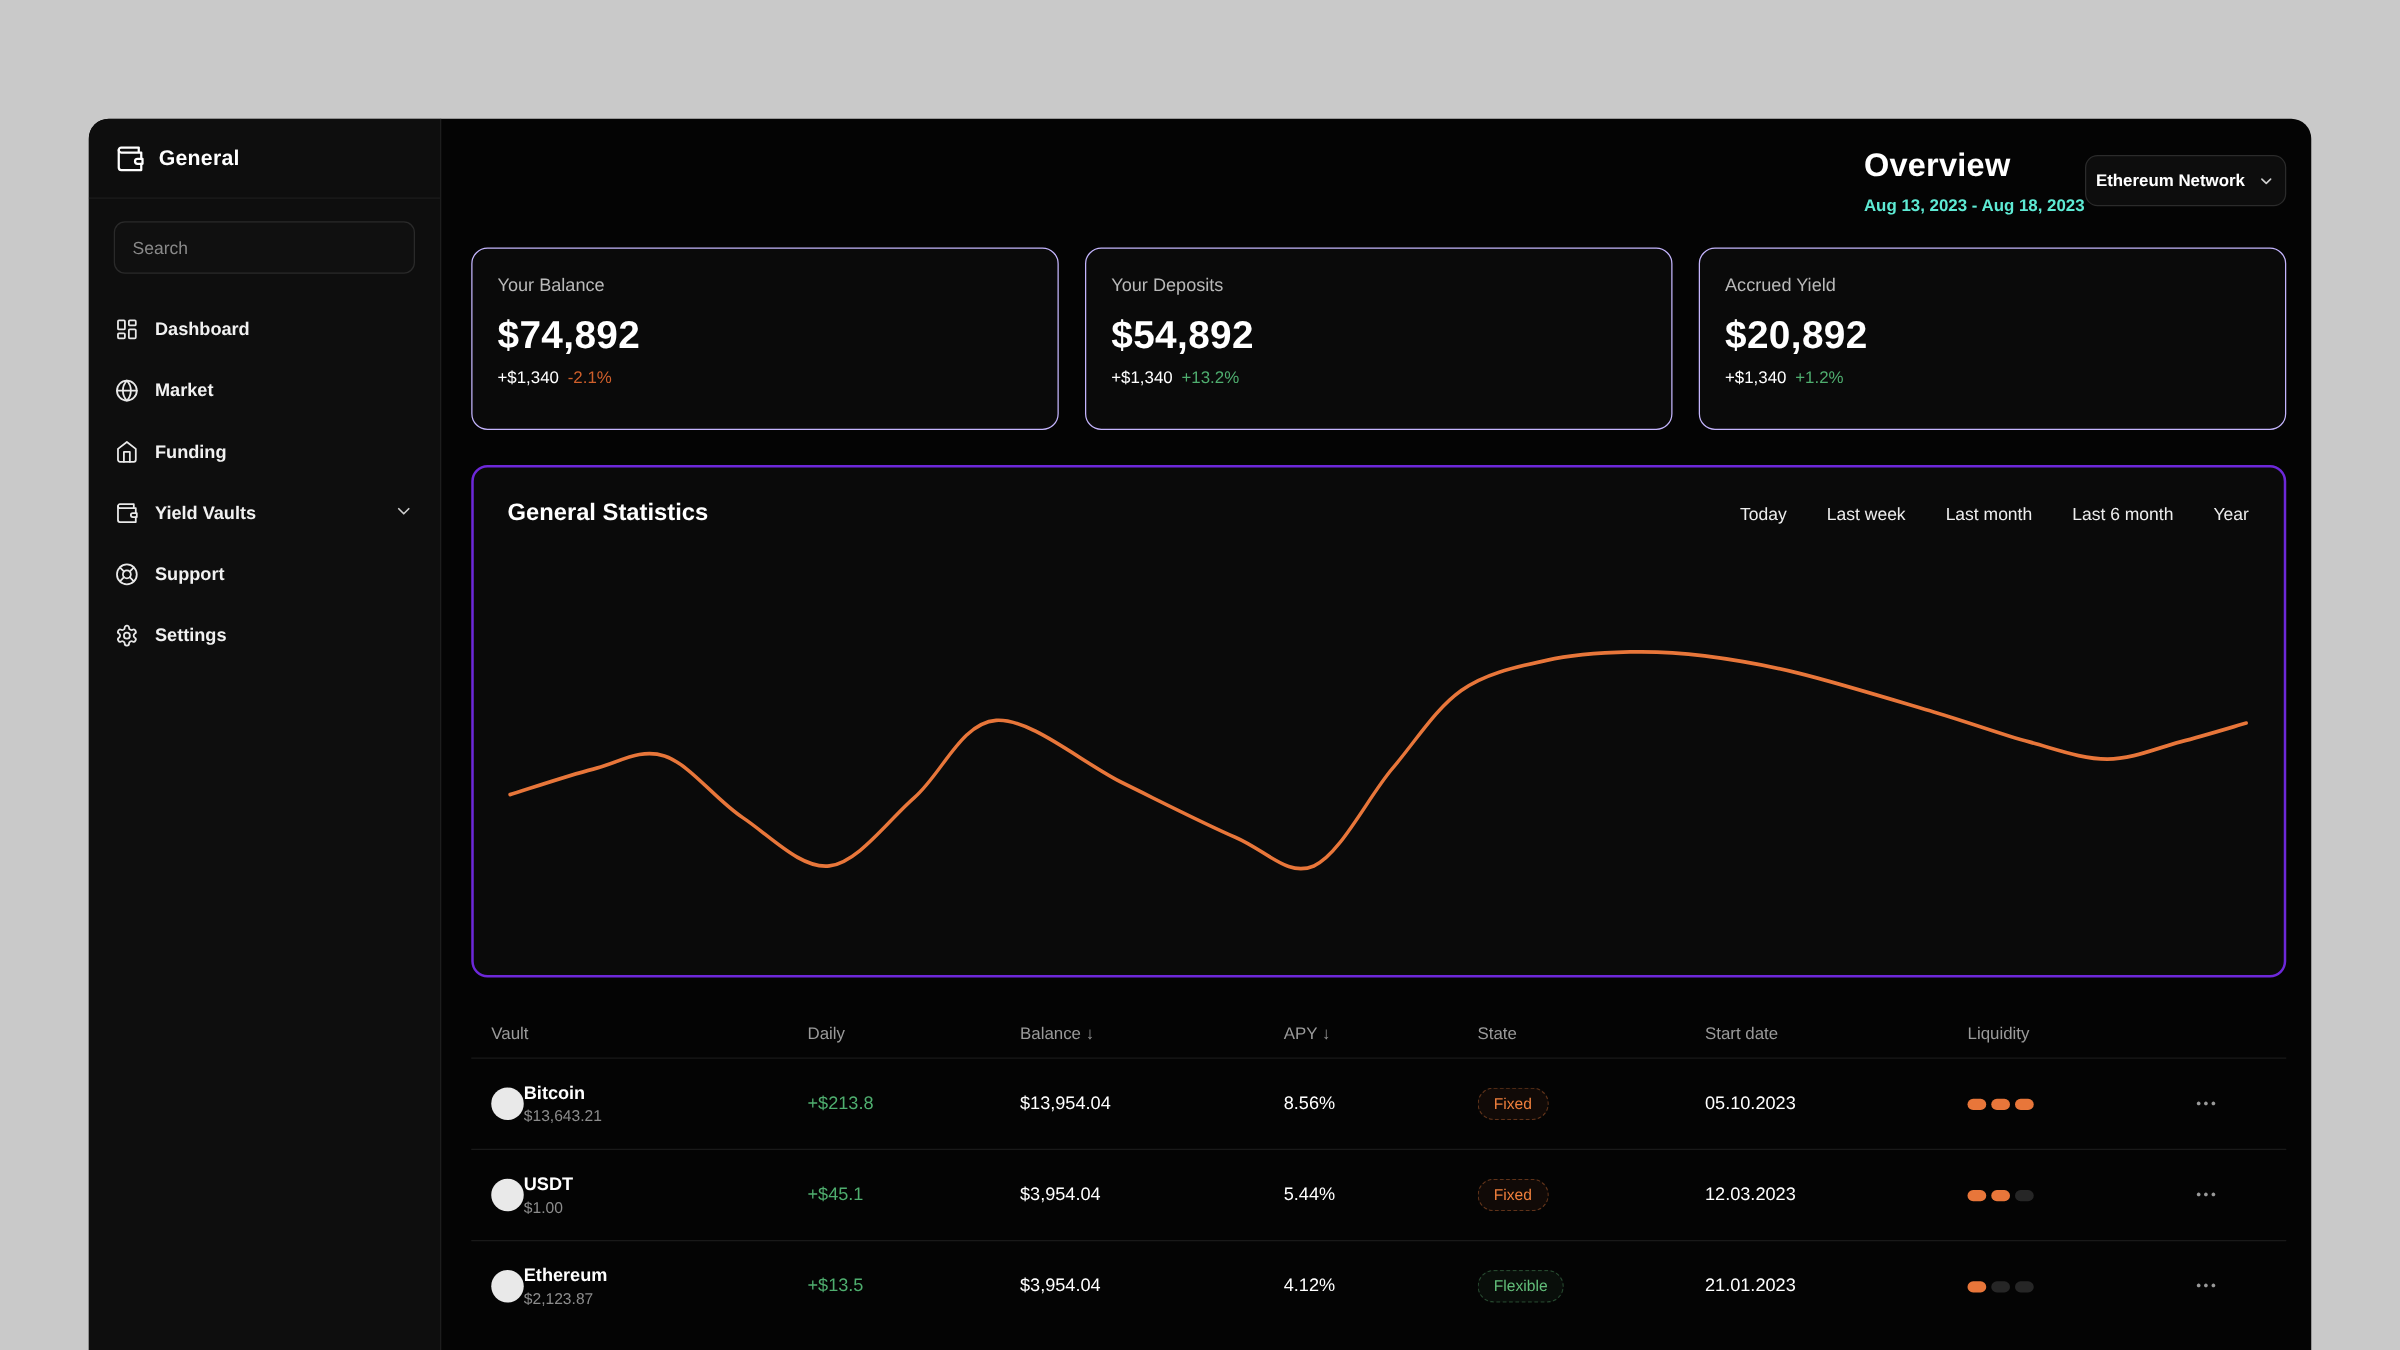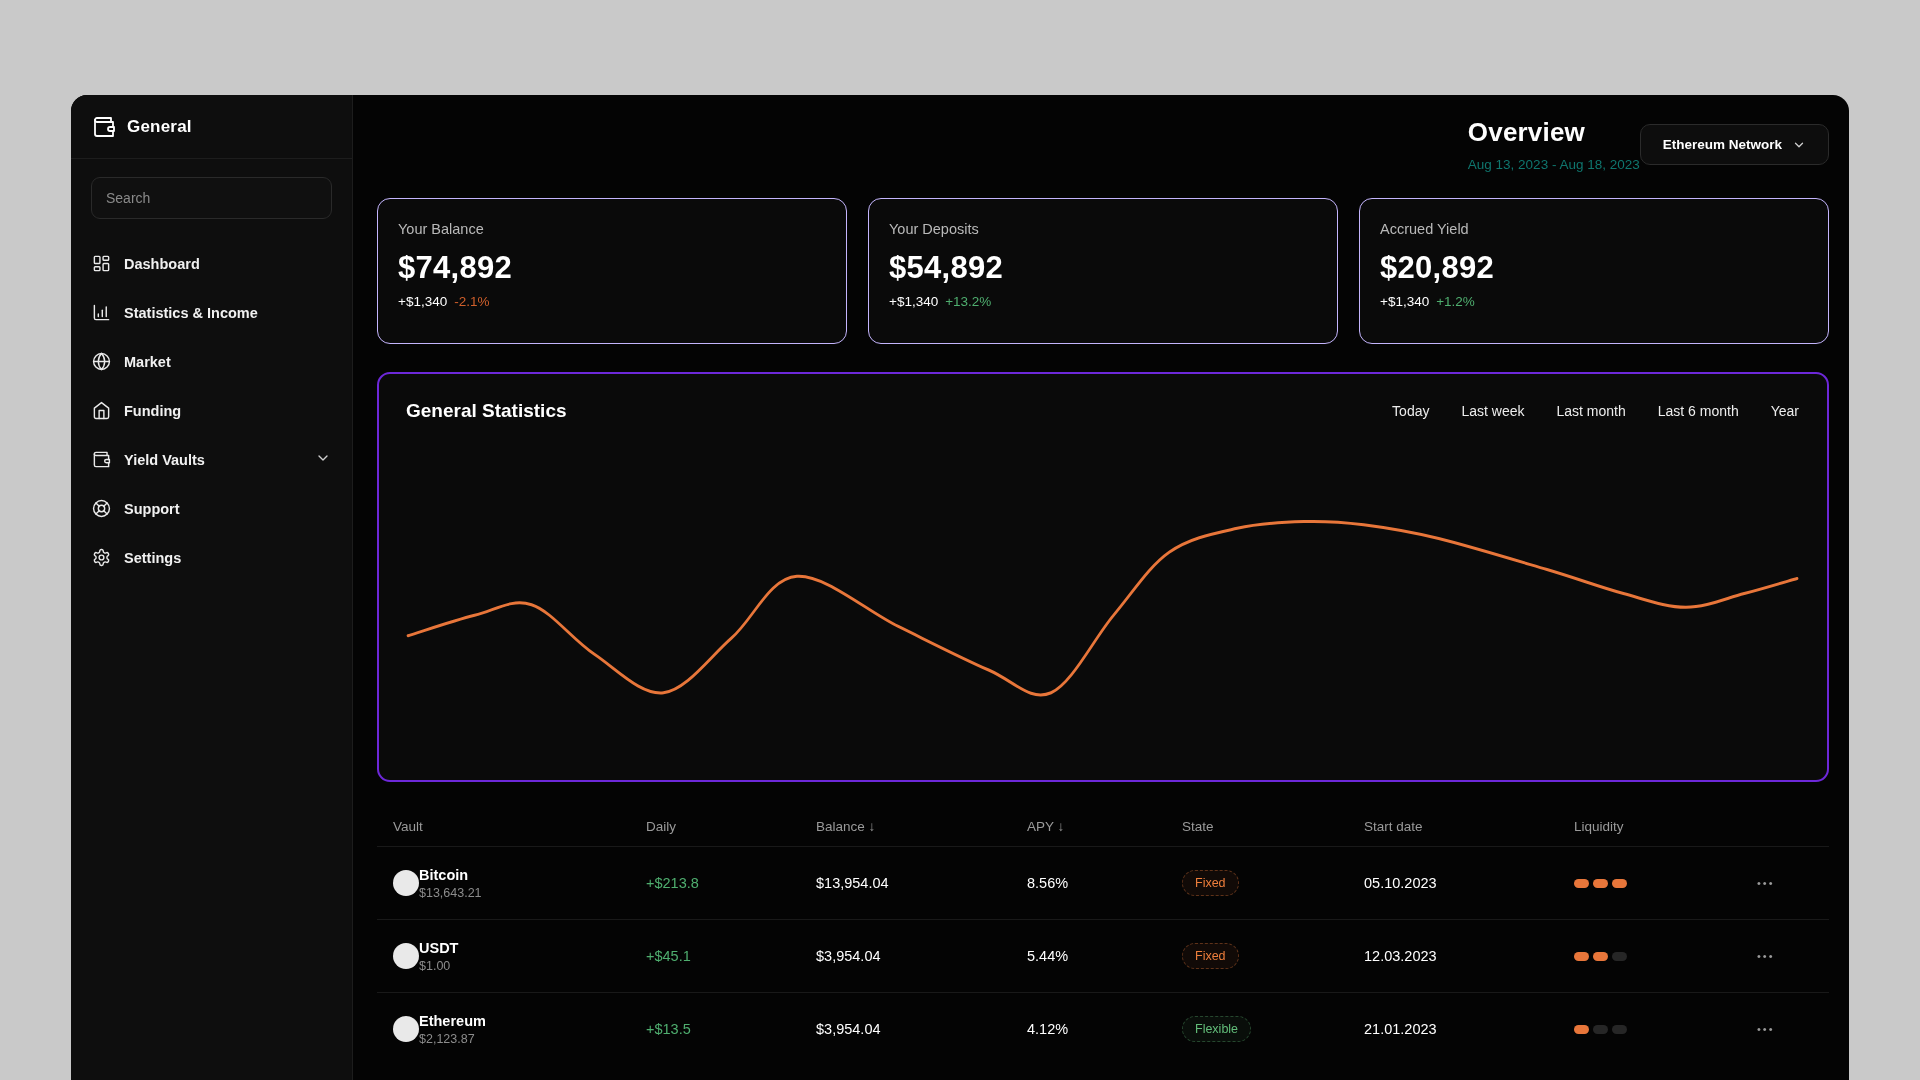--- a/index.html
+++ b/index.html
@@ -25,23 +25,23 @@
   .nav-item { display:flex; align-items:center; gap:13px; height:49px; padding:0 21px;
     color:#f1f1f1; font-size:14.5px; font-weight:600; cursor:pointer; }
   .nav-item svg { width:19px; height:19px; stroke:#e9e9e9; flex-shrink:0; }
   .nav-item .chev { margin-left:auto; }
   .nav-item .chev svg { width:16px; height:16px; stroke:#cfcfcf; }
 
   
   .main { flex:1; padding:22px 20px 0 24px; display:flex; flex-direction:column; }
   .header-row { display:flex; justify-content:flex-end; align-items:flex-start; }
   .page-title { color:#fff; font-size:26px; font-weight:700; letter-spacing:.2px; }
-  .date-range { color:#0f766e; font-size:13.5px; margin-top:9px; }
+  .date-range { color:#5eead4; font-size:13.5px; margin-top:9px;font-weight:bold; }
   .network-btn { display:flex; align-items:center; gap:10px; background:#0d0d0d;
-    border:1px solid #2b2b2b; border-radius:10px; padding:0 22px; height:41px;
+    border:1px solid #2b2b2b; border-radius:10px; padding:0 8px; height:41px;
     color:#fff; font-size:13.5px; font-weight:600; cursor:pointer; margin-top:7px;
     font-family:"Liberation Sans", sans-serif; }
   .network-btn svg { width:14px; height:14px; stroke:#cfcfcf; }
 
   .cards-row { display:grid; grid-template-columns:1fr 1fr 1fr; gap:21px; margin-top:26px; }
   .stat-card { background:#0a0a0a; border:1px solid #c4b5fd; border-radius:13px;
     height:146px; padding:22px 20px; }
   .stat-label { color:#b9b9b9; font-size:14.5px; }
   .stat-value { color:#fff; font-size:31px; font-weight:700; margin-top:13px; letter-spacing:.3px; }
   .stat-delta { margin-top:8px; font-size:13.5px; color:#fff; display:flex; gap:7px; }
@@ -100,29 +100,20 @@
         <svg viewBox="0 0 24 24" fill="none" stroke-width="1.8" stroke-linecap="round" stroke-linejoin="round">
             <rect x="3" y="3" width="7" height="9" rx="1"></rect>
             <rect x="14" y="3" width="7" height="5" rx="1"></rect>
             <rect x="14" y="12" width="7" height="9" rx="1"></rect>
             <rect x="3" y="16" width="7" height="5" rx="1"></rect>
           </svg>
         <span>Dashboard</span>
       </div>
       <div class="nav-item">
         <svg viewBox="0 0 24 24" fill="none" stroke-width="1.8" stroke-linecap="round" stroke-linejoin="round">
-            <path d="M3 3v16a2 2 0 0 0 2 2h16"></path>
-            <path d="M8 17v-3"></path>
-            <path d="M13 17V9"></path>
-            <path d="M18 17V5"></path>
-          </svg>
-        <span>Statistics &amp; Income</span>
-      </div>
-      <div class="nav-item">
-        <svg viewBox="0 0 24 24" fill="none" stroke-width="1.8" stroke-linecap="round" stroke-linejoin="round">
             <circle cx="12" cy="12" r="10"></circle>
             <path d="M12 2a14.5 14.5 0 0 0 0 20 14.5 14.5 0 0 0 0-20"></path>
             <path d="M2 12h20"></path>
           </svg>
         <span>Market</span>
       </div>
       <div class="nav-item">
         <svg viewBox="0 0 24 24" fill="none" stroke-width="1.8" stroke-linecap="round" stroke-linejoin="round">
             <path d="m3 9 9-7 9 7v11a2 2 0 0 1-2 2H5a2 2 0 0 1-2-2z"></path>
             <path d="M9 22V12h6v10"></path>

